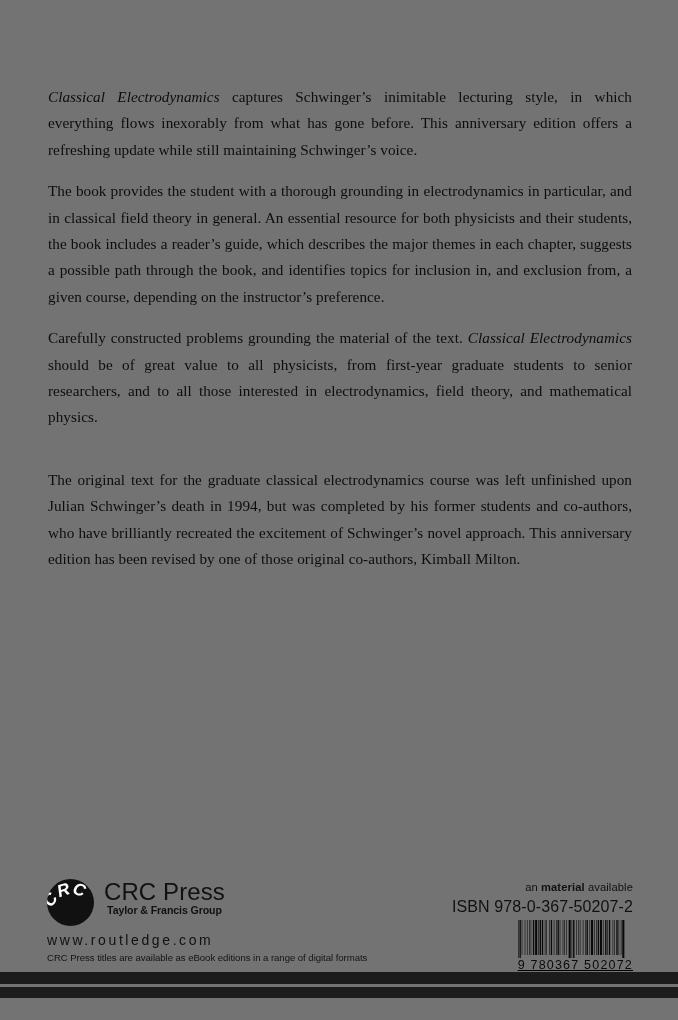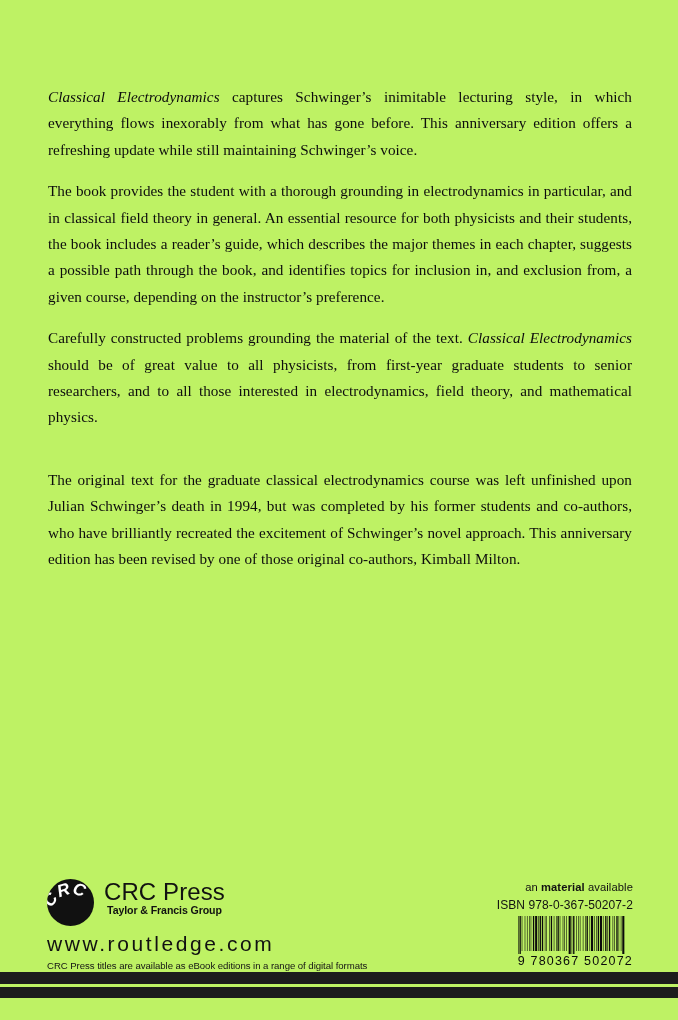--- a/index.html
+++ b/index.html
@@ -8,21 +8,21 @@
     padding: 0;
     background: #ffffff;
   }
   body {
     font-family: "Liberation Serif", "DejaVu Serif", serif;
   }
   #page {
     position: relative;
     width: 678px;
     height: 1020px;
-    background: #bef264;
+    background: #737373;
     overflow: hidden;
   }
 
   
   #blurb {
     position: absolute;
     left: 48px;
     top: 84px;
     width: 584px;
   }
@@ -85,21 +85,21 @@
     font-size: 10.6px;
     line-height: 13px;
     color: #111111;
     font-weight: 700;
     letter-spacing: -0.1px;
     margin-top: 1px;
     text-align: center;
   }
   #routledge-url {
     font-family: "Liberation Sans", "DejaVu Sans", sans-serif;
-    font-size: 21px;
+    font-size: 14px;
     color: #111111;
     font-weight: 400;
     letter-spacing: 2.6px;
     margin-top: 6px;
     white-space: nowrap;
   }
   #ebook-note {
     font-family: "Liberation Sans", "DejaVu Sans", sans-serif;
     font-size: 9.6px;
     color: #141414;
@@ -119,30 +119,31 @@
   #informa-line {
     font-family: "Liberation Sans", "DejaVu Sans", sans-serif;
     font-size: 11.2px;
     color: #111111;
     letter-spacing: 0.1px;
     white-space: nowrap;
   }
   #informa-line b { font-weight: 700; }
   #isbn-line {
     font-family: "Liberation Sans", "DejaVu Sans", sans-serif;
-    font-size: 12px;
+    font-size: 16px;
     color: #111111;
     letter-spacing: 0.1px;
     margin-top: 5px;
     white-space: nowrap;
   }
   #barcode-wrap {
     margin-top: 4px;
     display: inline-block;
     text-align: center;
+    text-decoration: underline;
   }
   #barcode-bars {
     display: block;
   }
   #barcode-digits {
     font-family: "Liberation Sans", "DejaVu Sans", sans-serif;
     font-size: 12.5px;
     color: #0a0a0a;
     letter-spacing: 1.2px;
     margin-top: 0px;

